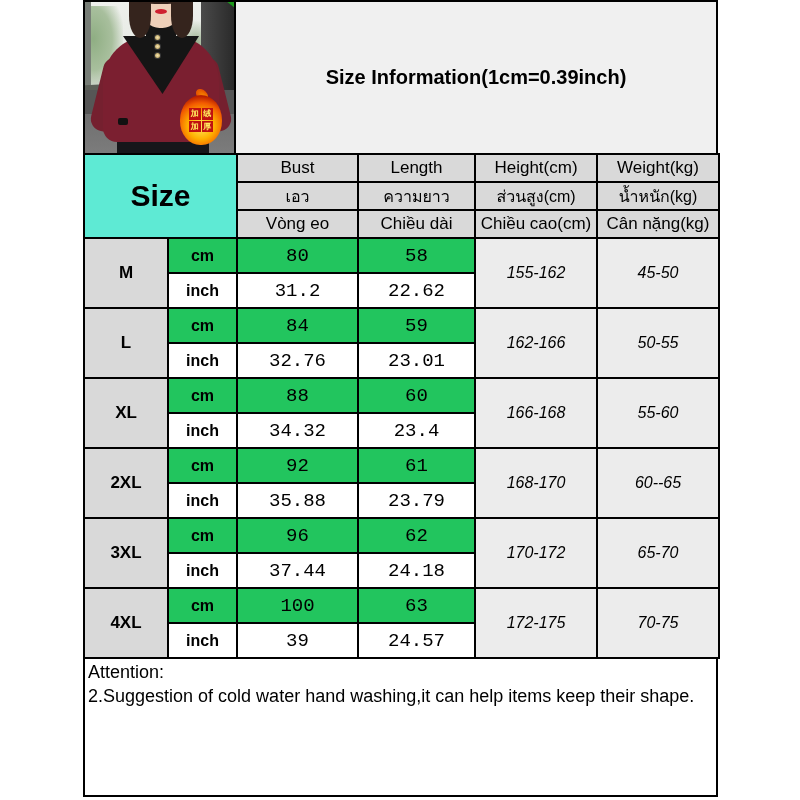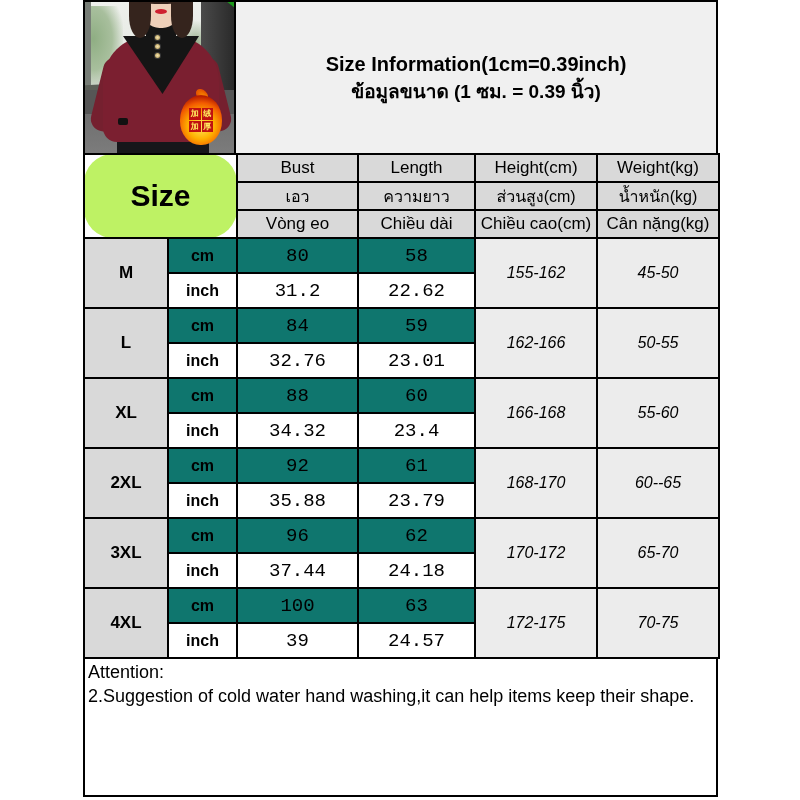--- a/index.html
+++ b/index.html
@@ -47,26 +47,26 @@
   .badge-chars span{background:#c01010;color:#ffe95e;font-size:8px;line-height:11px;text-align:center;font-weight:bold;}
   .corner-green{left:141px;top:-1px;width:13px;height:10px;background:#1c9a1c;clip-path:polygon(100% 0,0 0,100% 100%);}
 
   
   table.size-table{width:635px;border-collapse:collapse;table-layout:fixed;margin-top:-2px;}
   table.size-table td{border:2px solid #000;text-align:center;vertical-align:middle;padding:0;overflow:hidden;}
   col.c-size{width:84px;} col.c-unit{width:69px;} col.c-bust{width:121px;}
   col.c-len{width:117px;} col.c-hgt{width:122px;} col.c-wgt{width:122px;}
   tr.h-row{height:28px;}
   tr.d-row{height:35px;}
-  td.size-cell{background:#bef264;font-weight:bold;font-size:30px;border-radius:29px;}
+  td.size-cell{background:#5eead4;font-weight:bold;font-size:30px;}
   td.hdr{background:#d9d9d9;font-weight:normal;font-size:17px;}
   td.hdr.th-l{font-size:16px;}
   td.size-label{background:#d9d9d9;font-weight:bold;font-size:17px;}
   td.unit{font-weight:bold;font-size:16px;}
-  td.cm-bg{background:#0f766e;margin-left:40px;}
+  td.cm-bg{background:#22c55e;margin-left:40px;}
   td.inch-bg{background:#ffffff;}
   td.val{font-size:19px;font-family:Liberation Mono, monospace;}
   td.range{background:#ececec;font-size:16px;font-style:italic;}
 
   
   .attention{border:2px solid #000;border-top:none;box-sizing:border-box;min-height:138px;padding:2px 4px 8px 3px;background:#fff;
     font-size:18px;line-height:1.32;}
 </style>
 </head>
 <body>
@@ -107,21 +107,20 @@
           <span>绒</span>
           <span>加</span>
           <span>厚</span>
         </div>
       </div>
       <div class="ph corner-green"></div>
     </div>
 
     <div class="title-cell">
       <div class="t1">Size Information(1cm=0.39inch)</div>
-      <div class="t2">ข้อมูลขนาด (1 ซม. = 0.39 นิ้ว)</div>
     </div>
   </div>
 
   <table class="size-table">
     <colgroup>
       <col class="c-size">
         <col class="c-unit">
         <col class="c-bust">
       <col class="c-len">
         <col class="c-hgt">

